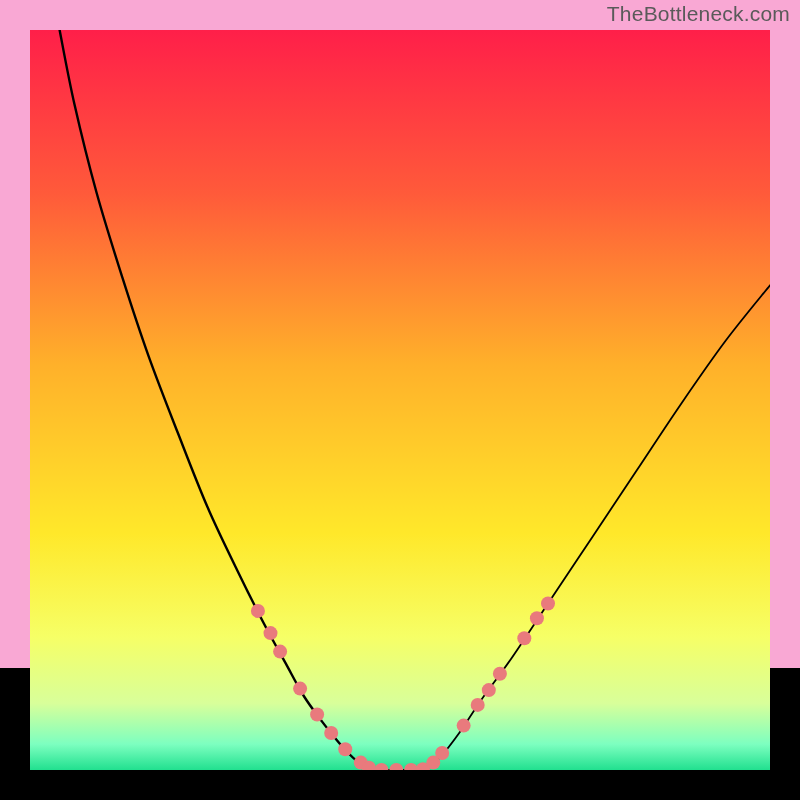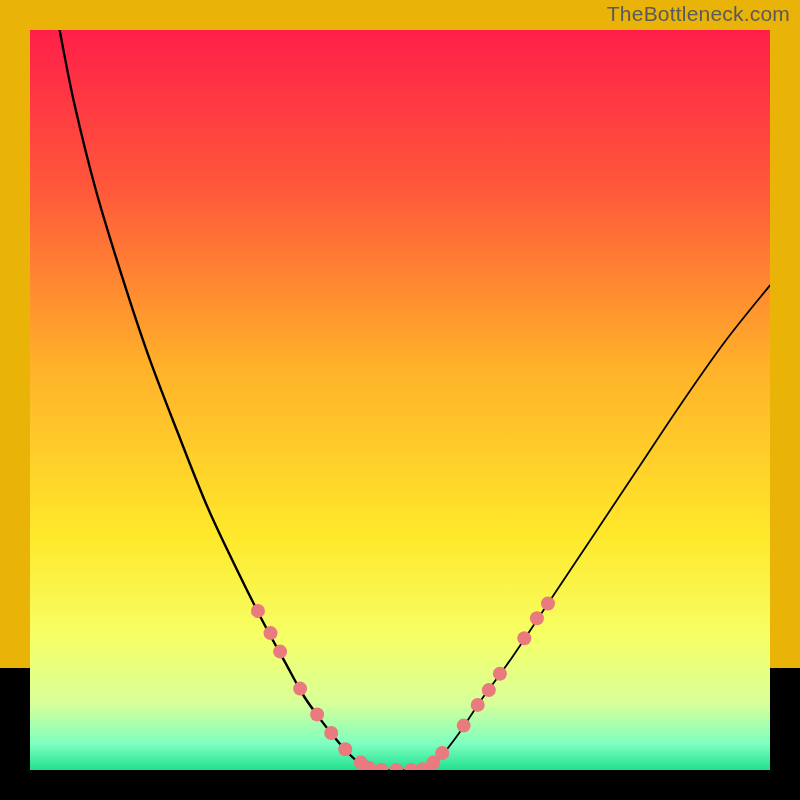--- a/index.html
+++ b/index.html
@@ -8,21 +8,21 @@
     width: 800px;
     height: 800px;
     overflow: hidden;
     background: #000;
     font-family: Arial, Helvetica, sans-serif;
   }
   .stage {
     position: relative;
     width: 800px;
     height: 668px;
-    background: #eab308;
+    background: #f9a8d4;
   }
   .watermark {
     position: absolute;
     top: 2px;
     right: 10px;
     color: #5a5a5a;
     font-size: 21px;
     font-weight: 400;
     letter-spacing: 0.2px;
     z-index: 50;

